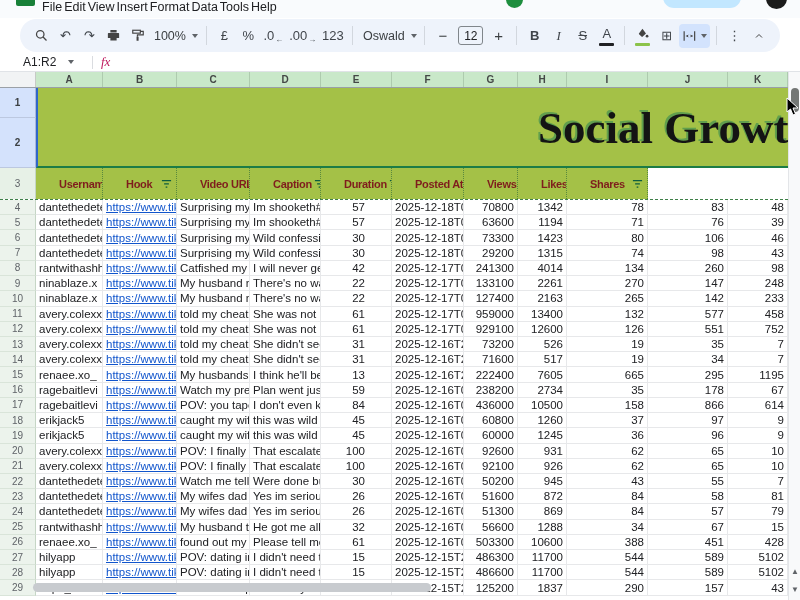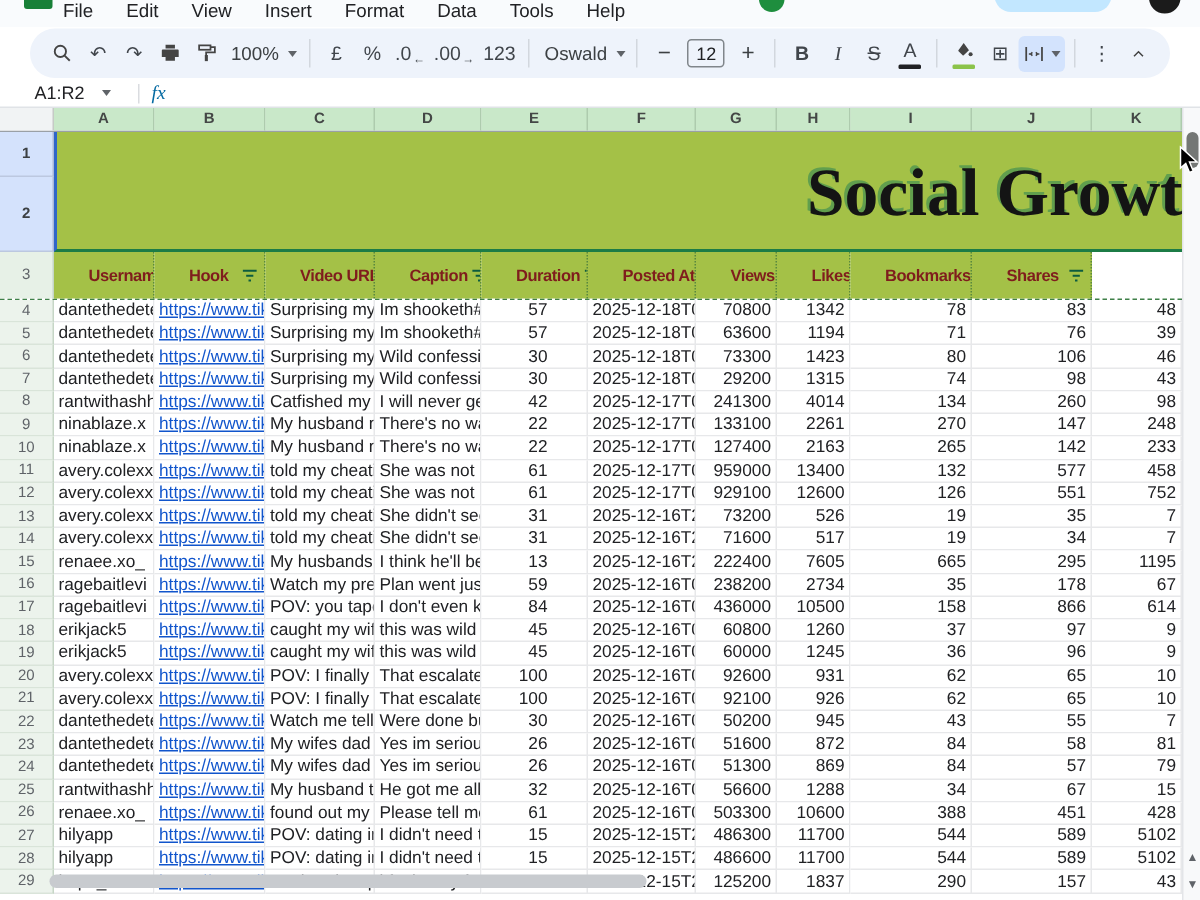--- a/index.html
+++ b/index.html
@@ -2,21 +2,21 @@
 <html><head>
 <meta charset="utf-8">
 <style>
   * { box-sizing: border-box; margin: 0; padding: 0; }
   html,body { width:800px; height:600px; overflow:hidden; background:#fff;
               font-family:"Liberation Sans", sans-serif; color:#202124; position:relative; }
 
   
   .top-chrome { position:absolute; left:0; top:0; width:800px; height:18px; background:#f9fbfd; z-index:5; }
   .logo-sliver { position:absolute; left:16px; top:0; width:19px; height:6px; background:#188038; border-radius:0 0 2px 2px; }
-  .menubar { position:absolute; left:42px; top:0; height:15px; display:flex; gap:22px; align-items:flex-start;text-align:center; }
+  .menubar { position:absolute; left:42px; top:0; height:15px; display:flex; gap:2px; align-items:flex-start;text-align:center; }
   .menubar span { font-size:12.5px; line-height:14px; color:#202124; cursor:default; }
   .status-dot { position:absolute; left:506px; top:-9px; width:17px; height:17px; border-radius:50%; background:#1e8e3e; }
   .share-pill { position:absolute; left:663px; top:-14px; width:78px; height:22px; border-radius:11px; background:#c2e7ff; }
   .avatar-dot { position:absolute; left:766px; top:-12px; width:21px; height:21px; border-radius:50%; background:#1b1b1b; }
 
   
   .toolbar { position:absolute; left:20px; top:19px; width:760px; height:33px; background:#eef3fb;
              border-radius:17px; display:flex; align-items:center; padding:0 10px; gap:1px; z-index:5; }
   .titem { height:24px; min-width:23px; border-radius:4px; display:flex; align-items:center; justify-content:center;
            font-size:13px; color:#40454b; padding:0 3px; position:relative; }
@@ -33,21 +33,21 @@
   .underbar { position:absolute; left:4px; right:4px; bottom:2px; height:3px; border-radius:1px; }
   .collapse-btn { margin-left:auto; }
   .minus-plus { font-size:15px; color:#3c4043; }
 
   
   .formula-bar { position:absolute; left:0; top:53px; width:800px; height:19px; background:#fff;
                  border-bottom:1px solid #e0e3e7; display:flex; align-items:center; z-index:5; }
   .name-box { width:78px; padding-left:23px; font-size:12px; color:#202124; display:flex; align-items:center; }
   .name-box .caret { margin-left:12px; }
   .fx-divider { width:1px; height:13px; background:#dadce0; margin:0 8px 0 14px; }
-  .fx { font-family:"Liberation Serif",serif; font-style:italic; font-size:13px; color:#0369a1; }
+  .fx { font-family:"Liberation Serif",serif; font-style:italic; font-size:13px; color:#be185d; }
 
   
   .sheet { position:absolute; left:0; top:72px; width:788px; height:528px; background:#fff; overflow:hidden; }
 
   .colheads { position:absolute; left:0; top:0; width:788px; height:16px; display:grid;
               grid-template-columns:36px 67px 74px 73px 71px 71px 72px 54px 49px 81px 80px 60px;
               border-bottom:1px solid #9aa0a6; }
   .colheads .corner { background:#f1f3f4; border-right:1px solid #c6cac6; }
   .colheads .letter { background:#c9e8c9; border-right:1px solid #aecbae; font-size:10px; font-weight:bold;
                       color:#444746; display:flex; align-items:center; justify-content:center; }
@@ -297,26 +297,20 @@
           <path d="M1 1.2h10M3.4 4.8h5.2M5.1 8.3h1.8" stroke="#0d5c3f" stroke-width="1.4" fill="none"></path>
         </svg>
       </div>
       <div class="hdr-cell">
         <span class="hlabel">Likes</span>
         <svg width="11" height="10" viewBox="0 0 12 10">
           <path d="M1 1.2h10M3.4 4.8h5.2M5.1 8.3h1.8" stroke="#0d5c3f" stroke-width="1.4" fill="none"></path>
         </svg>
       </div>
       <div class="hdr-cell">
-        <span class="hlabel">Bookmarks</span>
-        <svg width="11" height="10" viewBox="0 0 12 10">
-          <path d="M1 1.2h10M3.4 4.8h5.2M5.1 8.3h1.8" stroke="#0d5c3f" stroke-width="1.4" fill="none"></path>
-        </svg>
-      </div>
-      <div class="hdr-cell">
         <span class="hlabel">Shares</span>
         <svg width="11" height="10" viewBox="0 0 12 10">
           <path d="M1 1.2h10M3.4 4.8h5.2M5.1 8.3h1.8" stroke="#0d5c3f" stroke-width="1.4" fill="none"></path>
         </svg>
       </div>
     </div>
 
   <div class="data-grid" id="datagrid">
       <div class="gutcell">4</div>
       <div class="cell">dantethedetectiv</div>

